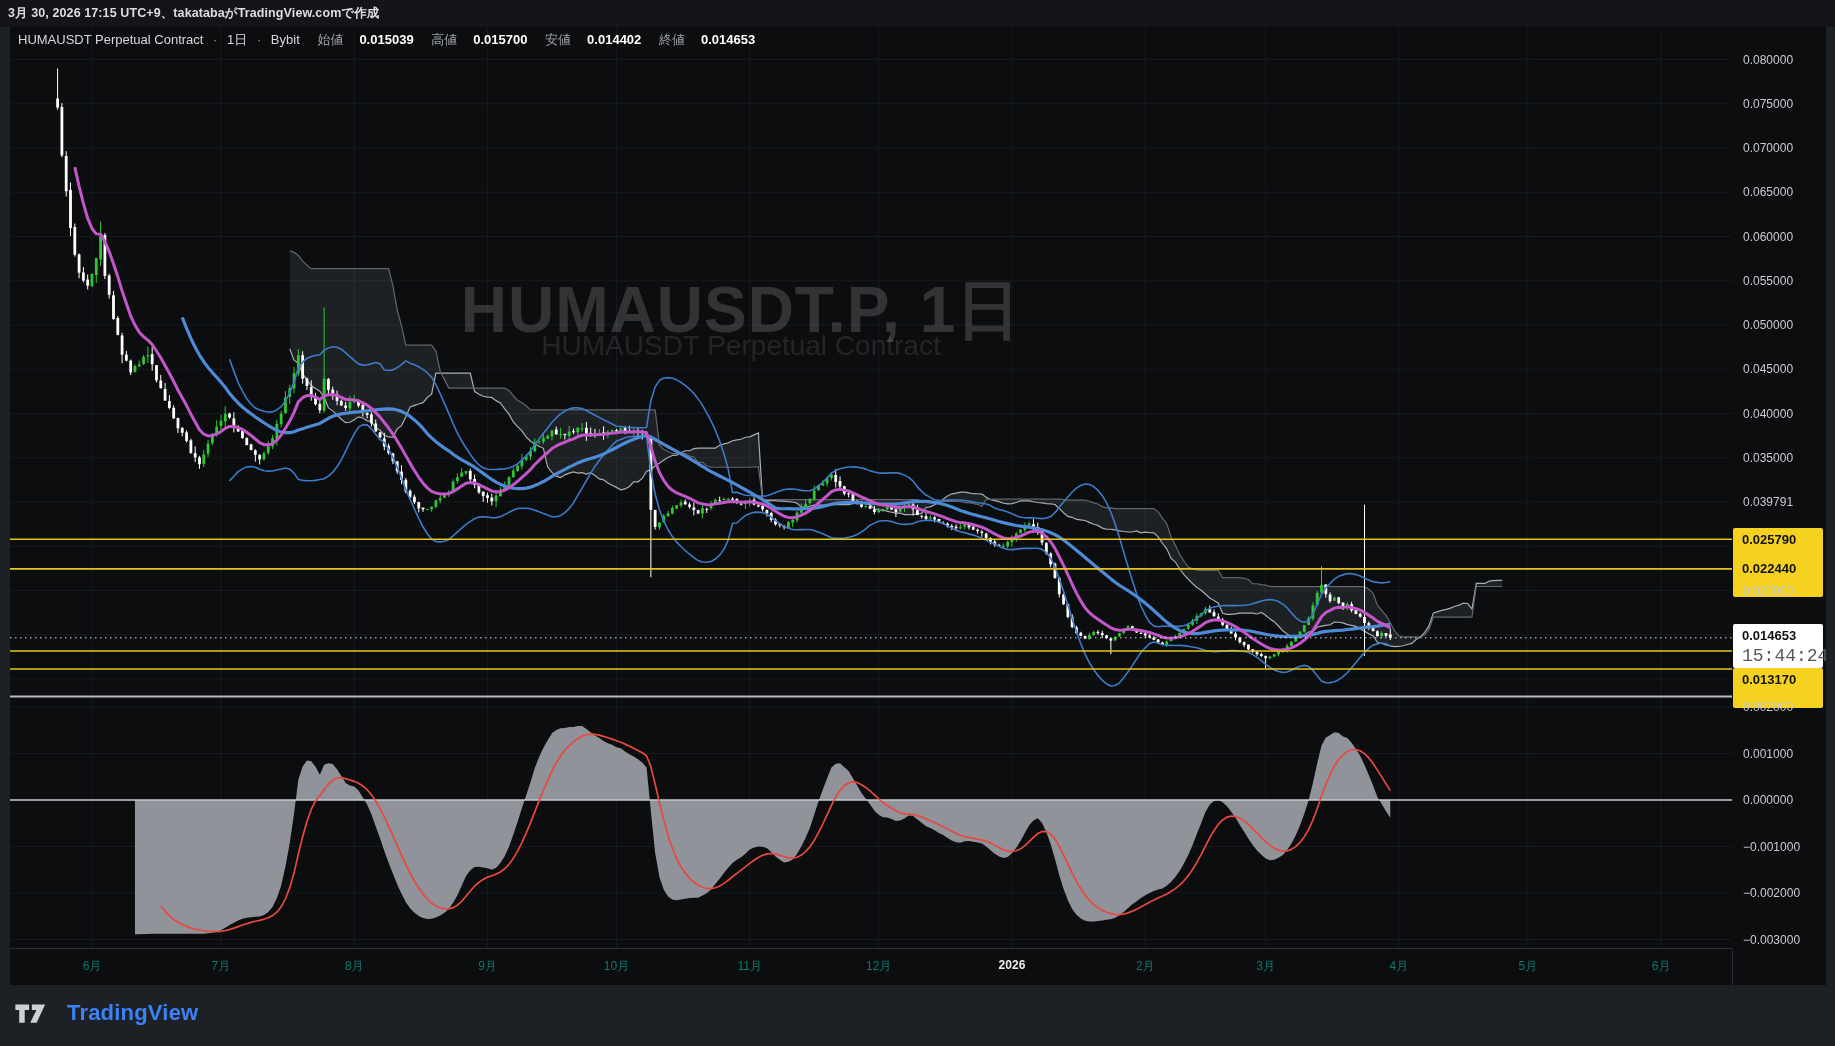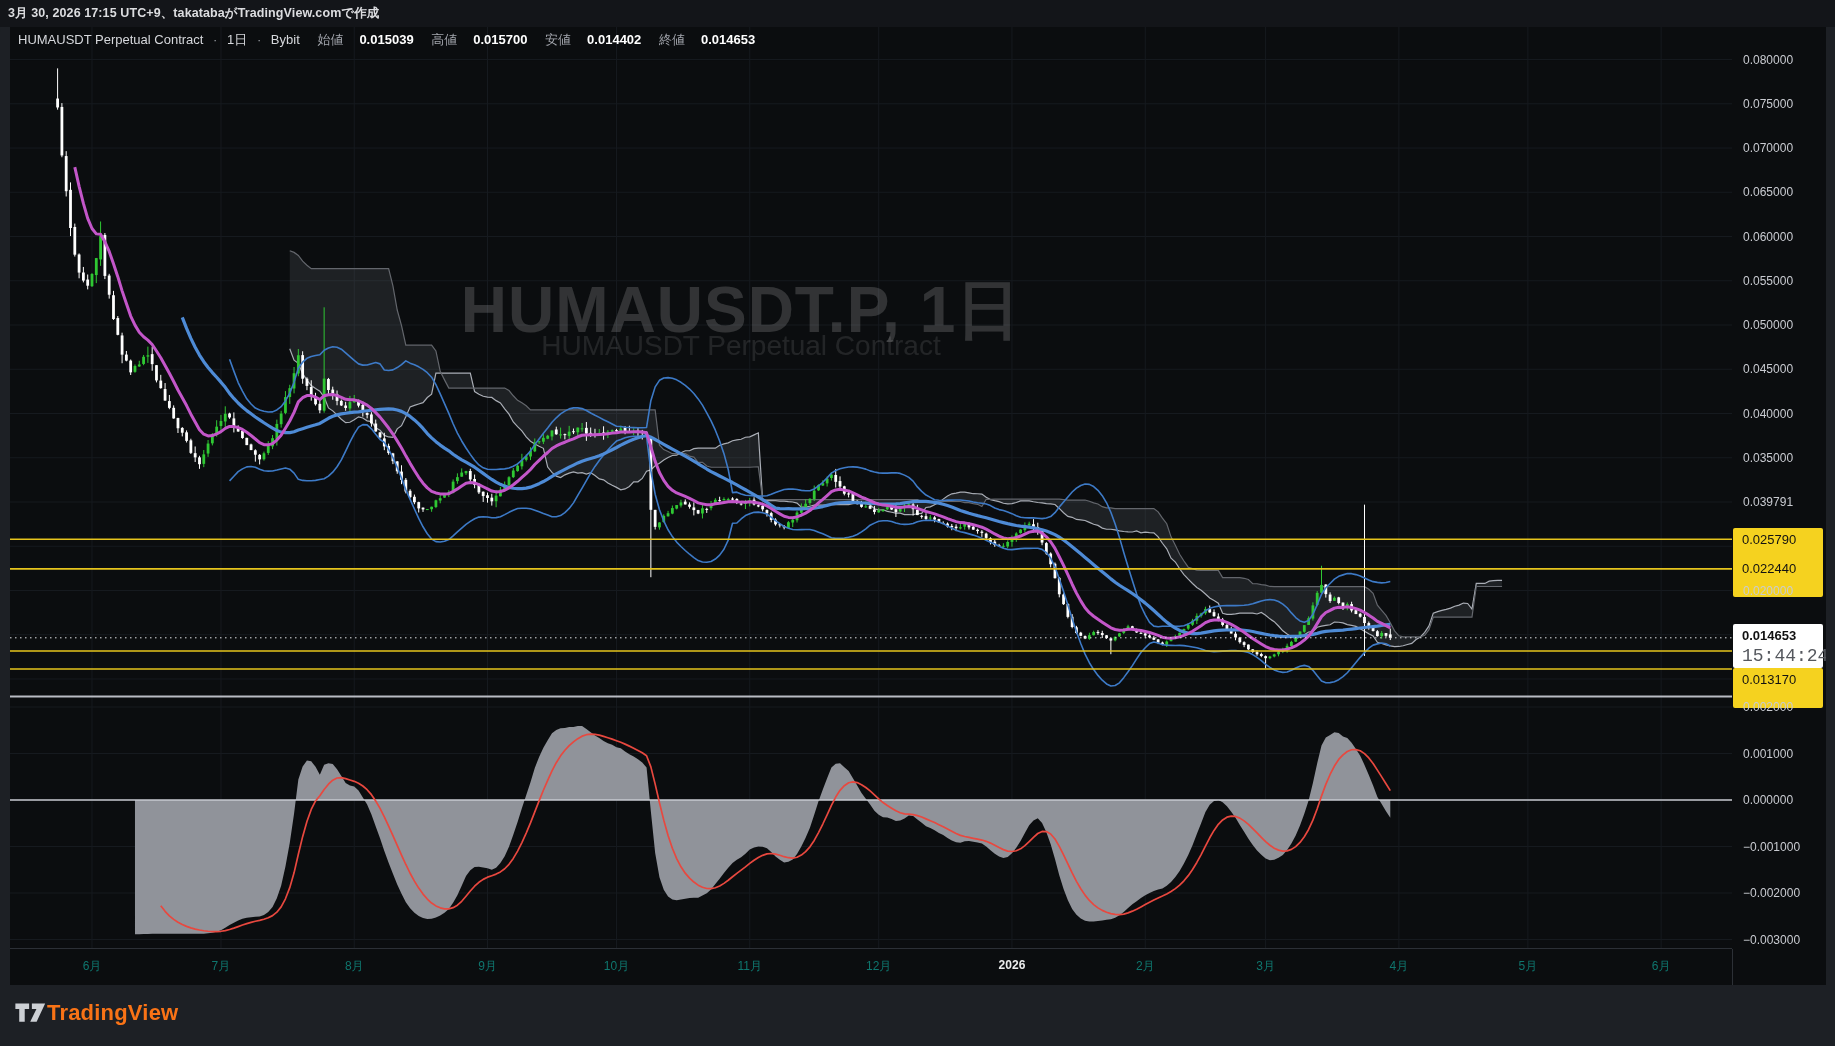--- a/index.html
+++ b/index.html
@@ -15,29 +15,29 @@
   .wm1{position:absolute;width:1722px;left:-130px;top:240px;font-size:64px;font-weight:600;color:rgba(255,255,255,0.16);letter-spacing:1px;}
   .wm2{position:absolute;width:1722px;left:-130px;top:303px;font-size:28px;font-weight:400;color:rgba(255,255,255,0.10);}
   .legend{position:absolute;left:8px;top:3px;height:20px;line-height:20px;font-size:13px;color:#d6d8dc;white-space:nowrap;}
   .legend .sep{color:#9a9da4;margin:0 6px;}
   .legend .itv{margin-right:0;}
   .legend .ohlc{margin-left:14px;color:#a3a6ad;}
   .legend .ohlc b{color:#ffffff;font-weight:700;margin-left:16px;}
   .right-axis{position:absolute;left:1722px;top:0;width:94px;height:922px;background:#0b0d0f;}
   .tick-label{position:absolute;left:11px;transform:translateY(-50%);font-size:12px;color:#c9cbd1;white-space:nowrap;}
   .alert-label{position:absolute;left:1px;width:90px;border-radius:2px;text-align:left;padding-left:9px;}
-  .alert-yellow{background:#f5d21f;color:#121212;font-size:13px;font-weight:400;height:40px;line-height:24px;}
+  .alert-yellow{background:#f5d21f;color:#121212;font-size:13px;font-weight:700;height:40px;line-height:24px;}
   .alert-white{background:#ffffff;height:44px;}
   .alert-white .pr{font-size:13px;font-weight:700;color:#111;line-height:23px;}
   .alert-white .cd{font-size:18px;font-weight:500;color:#55585e;line-height:19px;font-family:Liberation Mono, monospace;}
   .time-axis{position:absolute;left:0;top:922px;width:1722px;height:36px;background:#0b0d0f;}
   .time-tick{position:absolute;top:9px;transform:translateX(-50%);font-size:12px;color:#0f766e;}
   .time-tick.major{font-weight:700;color:#eceded;}
   .bottom-bar{position:absolute;left:0;top:985px;width:1835px;height:61px;background:#1d2025;}
-  .tv-logo{position:absolute;left:14px;top:15px;display:flex;align-items:center;gap:0;color:#f97316;}
+  .tv-logo{position:absolute;left:14px;top:15px;display:flex;align-items:flex-end;gap:20px;color:#3b82f6;}
   .tv-logo .txt{font-size:22px;font-weight:700;letter-spacing:.2px;}
 </style>
 </head>
 <body>
 
 <div class="screen">
 
   <div class="attribution-bar">
     <span>3月 30, 2026 17:15 UTC+9、takatabaがTradingView.comで作成</span>
   </div>

